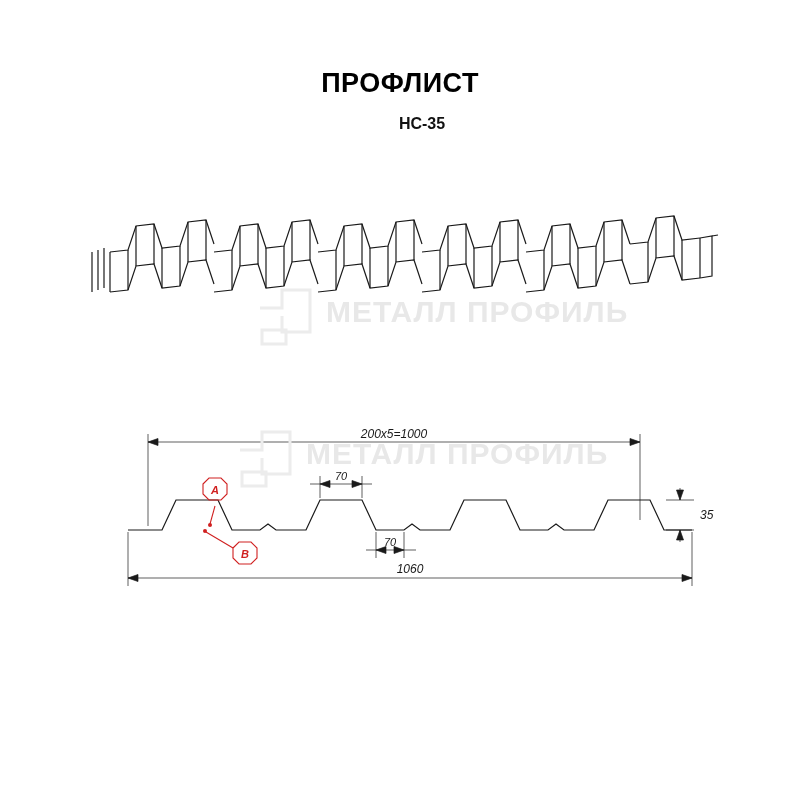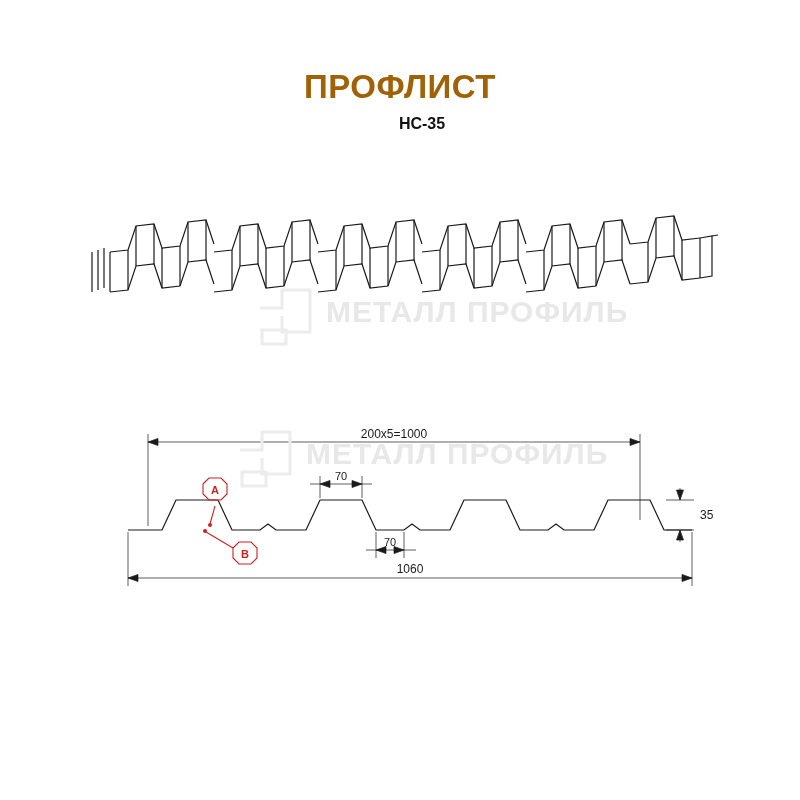--- a/index.html
+++ b/index.html
@@ -19,24 +19,24 @@
     position: relative;
     width: 800px;
     height: 800px;
   }
   .title {
     position: absolute;
     top: 68px;
     left: 0;
     width: 800px;
     text-align: center;
-    font-size: 33px;
+    font-size: 27px;
     font-weight: bold;
     letter-spacing: 0.5px;
-    color: #a16207;
+    color: #000000;
   }
   .subtitle {
     position: absolute;
     top: 115px;
     left: 0;
     width: 800px;
     text-align: center;
     font-size: 16px;
     font-weight: bold;
     color: #111111;
@@ -48,20 +48,21 @@
     left: 70px;
     width: 670px;
     height: 140px;
   }
   .tech-view {
     position: absolute;
     top: 420px;
     left: 100px;
     width: 620px;
     height: 190px;
+    font-style: italic;
   }
   .watermark-1 {
     position: absolute;
     top: 270px;
     left: 252px;
     width: 400px;
     height: 90px;
     pointer-events: none;
   }
   .watermark-2 {

